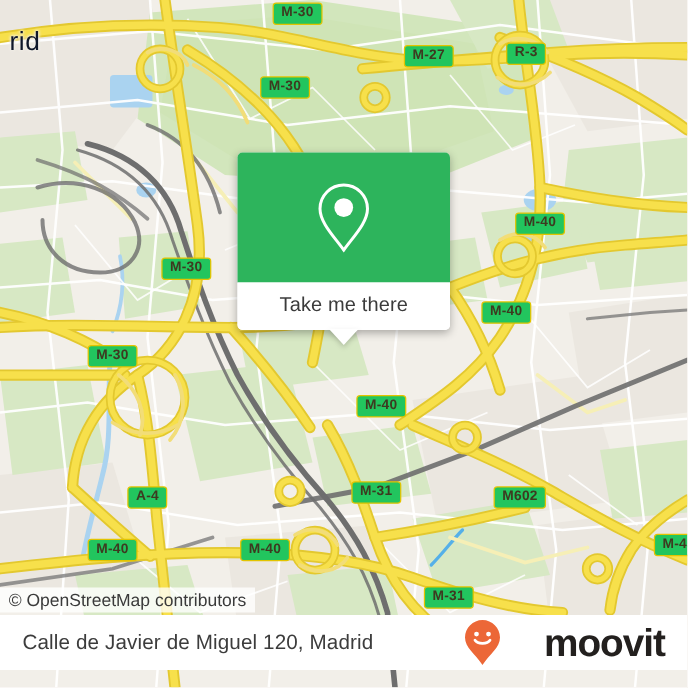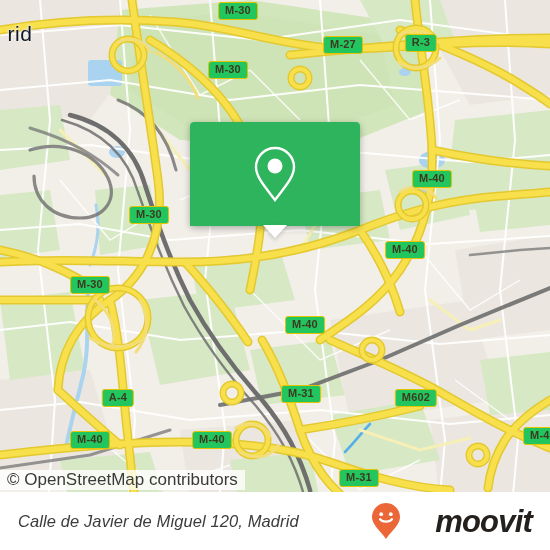--- a/index.html
+++ b/index.html
@@ -111,41 +111,40 @@
   #osm-attrib {
     position: absolute;
     left: 0;
     top: 470px;
     height: 20px;
     padding: 0 7px 0 7px;
     display: flex;
     align-items: center;
     background: rgba(255,255,255,0.78);
     color: #3a3a3a;
-    font-size: 17px;
+    font-size: 14px;
     font-family: "Liberation Sans", sans-serif;
     white-space: nowrap;
     z-index: 30;
   }
 
   
   #footer {
     position: absolute;
     left: 0;
     top: 492px;
     width: 550px;
-    height: 58px;
+    height: 44px;
     background: #ffffff;
     display: flex;
     align-items: center;
     justify-content: space-between;
     padding: 0 18px;
     box-sizing: border-box;
     z-index: 50;
-    font-style: italic;
   }
   #footer-address {
     color: #3c3c3c;
     font-size: 16.5px;
     font-family: "Liberation Sans", sans-serif;
     letter-spacing: 0.1px;
     white-space: nowrap;
   }
   #brand {
     display: flex;
@@ -391,20 +390,23 @@
 
     <div id="osm-attrib">© OpenStreetMap contributors</div>
 
     <div id="popup">
       <div id="popup-green">
         <svg width="46" height="58" viewBox="0 0 46 58">
           <path d="M23 3 C12.5 3 4 11.5 4 22 C4 33 15 44 23 55 C31 44 42 33 42 22 C42 11.5 33.5 3 23 3 Z" fill="none" stroke="#ffffff" stroke-width="2.4"></path>
           <circle cx="23" cy="21" r="7.5" fill="#ffffff"></circle>
         </svg>
       </div>
+      <div id="popup-action">
+        <span id="popup-action-label">Take me there</span>
+      </div>
       <div id="popup-tail"></div>
     </div>
   </div>
 
   <div id="footer">
     <div id="footer-address">Calle de Javier de Miguel 120, Madrid</div>
     <div id="brand">
       <svg width="30" height="38" viewBox="0 0 30 38">
         <path d="M15 1 C7.3 1 1 7.3 1 15 C1 23 9 28 15 37 C21 28 29 23 29 15 C29 7.3 22.7 1 15 1 Z" fill="#ec6737"></path>
         <circle cx="10.2" cy="12.2" r="1.9" fill="#ffffff"></circle>

